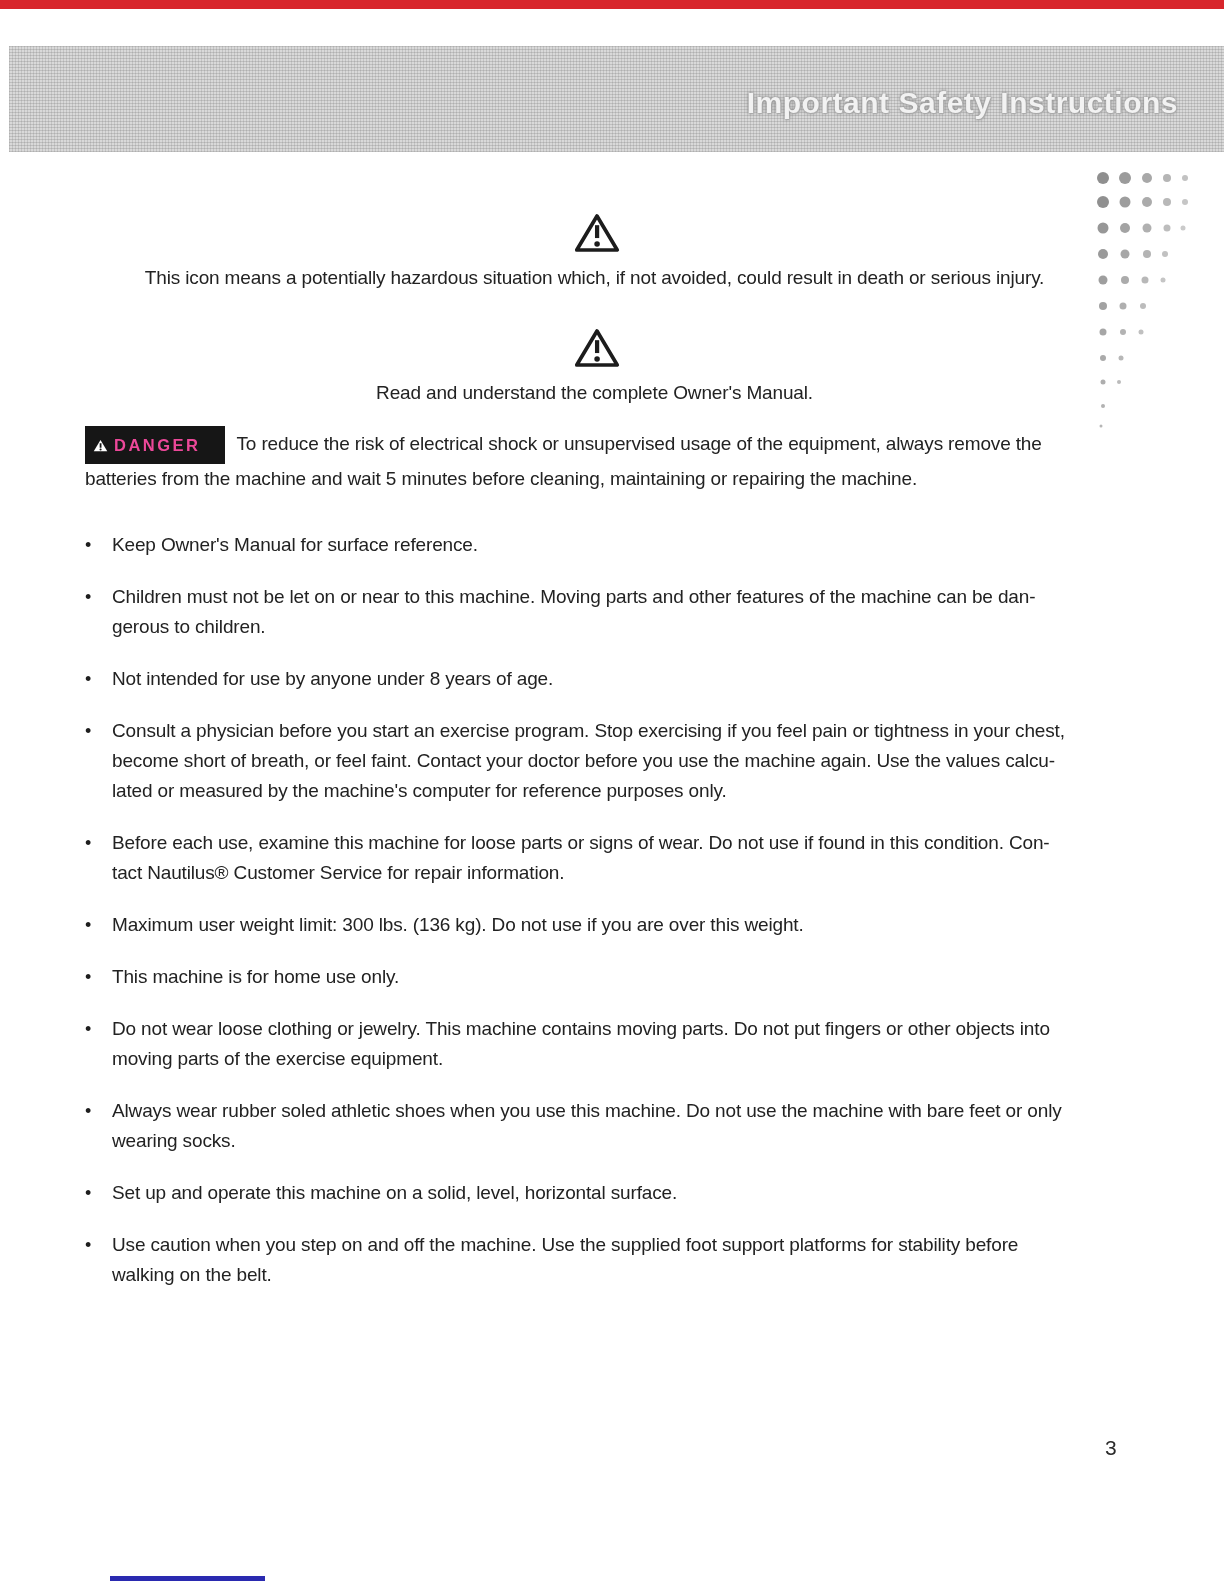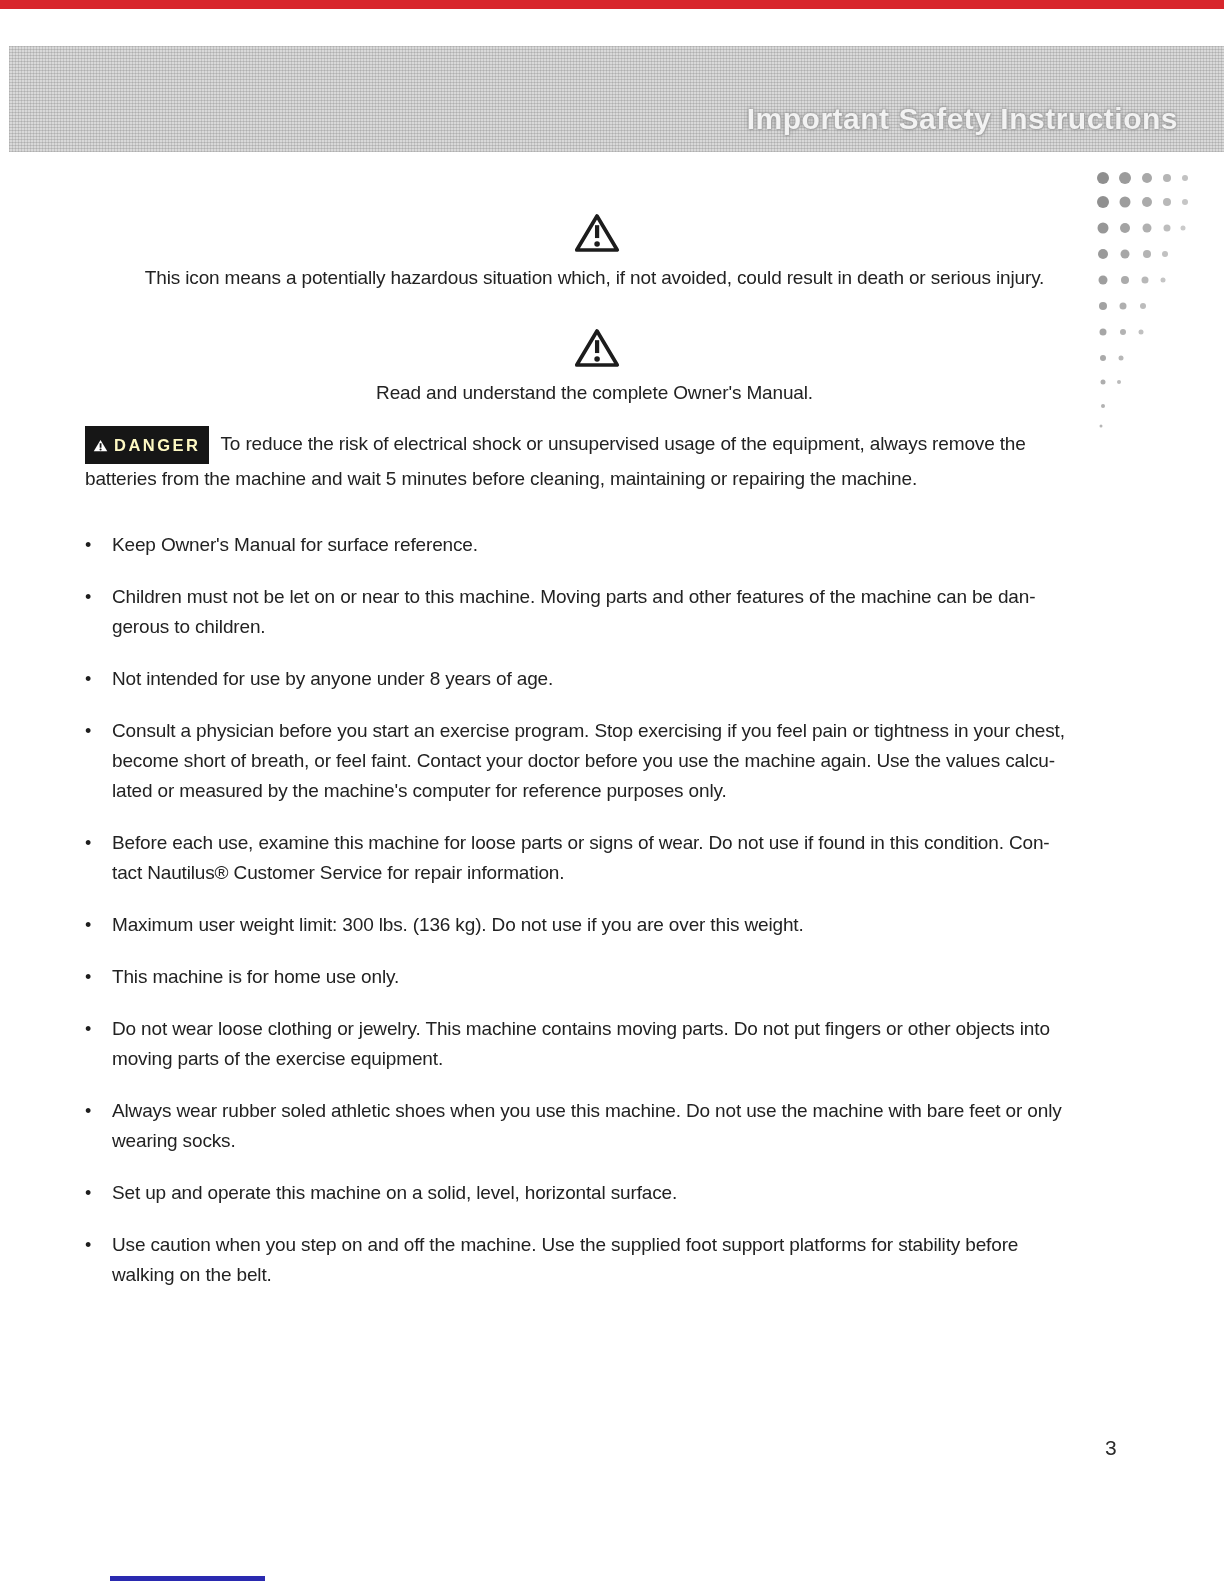--- a/index.html
+++ b/index.html
@@ -21,21 +21,21 @@
   }
 
   
   .band {
     position: absolute; top: 46px; left: 9px; right: 0; height: 106px;
     background-color: #d9d9d9;
     background-image:
       repeating-linear-gradient(90deg, rgba(110,110,110,0.20) 0 1px, transparent 1px 3px),
       repeating-linear-gradient(0deg, rgba(110,110,110,0.24) 0 1px, transparent 1px 3px);
     display: flex; align-items: flex-end; justify-content: flex-end;
-    padding: 0 46px 16px 0; box-sizing: border-box;
+    padding: 0 46px 32px 0; box-sizing: border-box;
   }
   .band-title {
     font-size: 30px; font-weight: 700; letter-spacing: 0.5px;
     color: #f2f2f2;
     text-shadow: 0 0 4px #8c8c8c, 0 0 2px #9d9d9d, 1px 1px 0 #bfbfbf;
   }
 
   
   .ornament { position: absolute; left: 1095px; top: 168px; }
 
@@ -53,22 +53,22 @@
   .obey-line { margin: 0 0 30px 0; }
 
   .icon-row.second { margin-bottom: 18px; }
 
   .indent-para { margin: 0 0 28px 65px; }
 
   .danger-para { margin: 0 0 36px 0; }
   .danger-badge {
     display: inline-flex; align-items: center; gap: 6px;
     background: var(--danger-bg, #161616);
-    color: #fef9c3; font-weight: 700; font-size: 16.5px;
-    letter-spacing: 2.5px; padding: 4px 8px 4px 8px;
+    color: #ec4899; font-weight: 700; font-size: 16.5px;
+    letter-spacing: 2.5px; padding: 4px 24px 4px 8px;
     margin-right: 12px; vertical-align: -2px;
   }
 
   ul.safety-list { list-style: none; margin: 0; padding: 0; }
   ul.safety-list li { display: flex; margin: 0 0 22px 0; }
   ul.safety-list .dot {
     flex: 0 0 14px; width: 14px; margin-right: 13px;
     font-size: 18px; line-height: 30px; color: #1e1e1e;
   }
   ul.safety-list .btxt { flex: 1 1 auto; }

